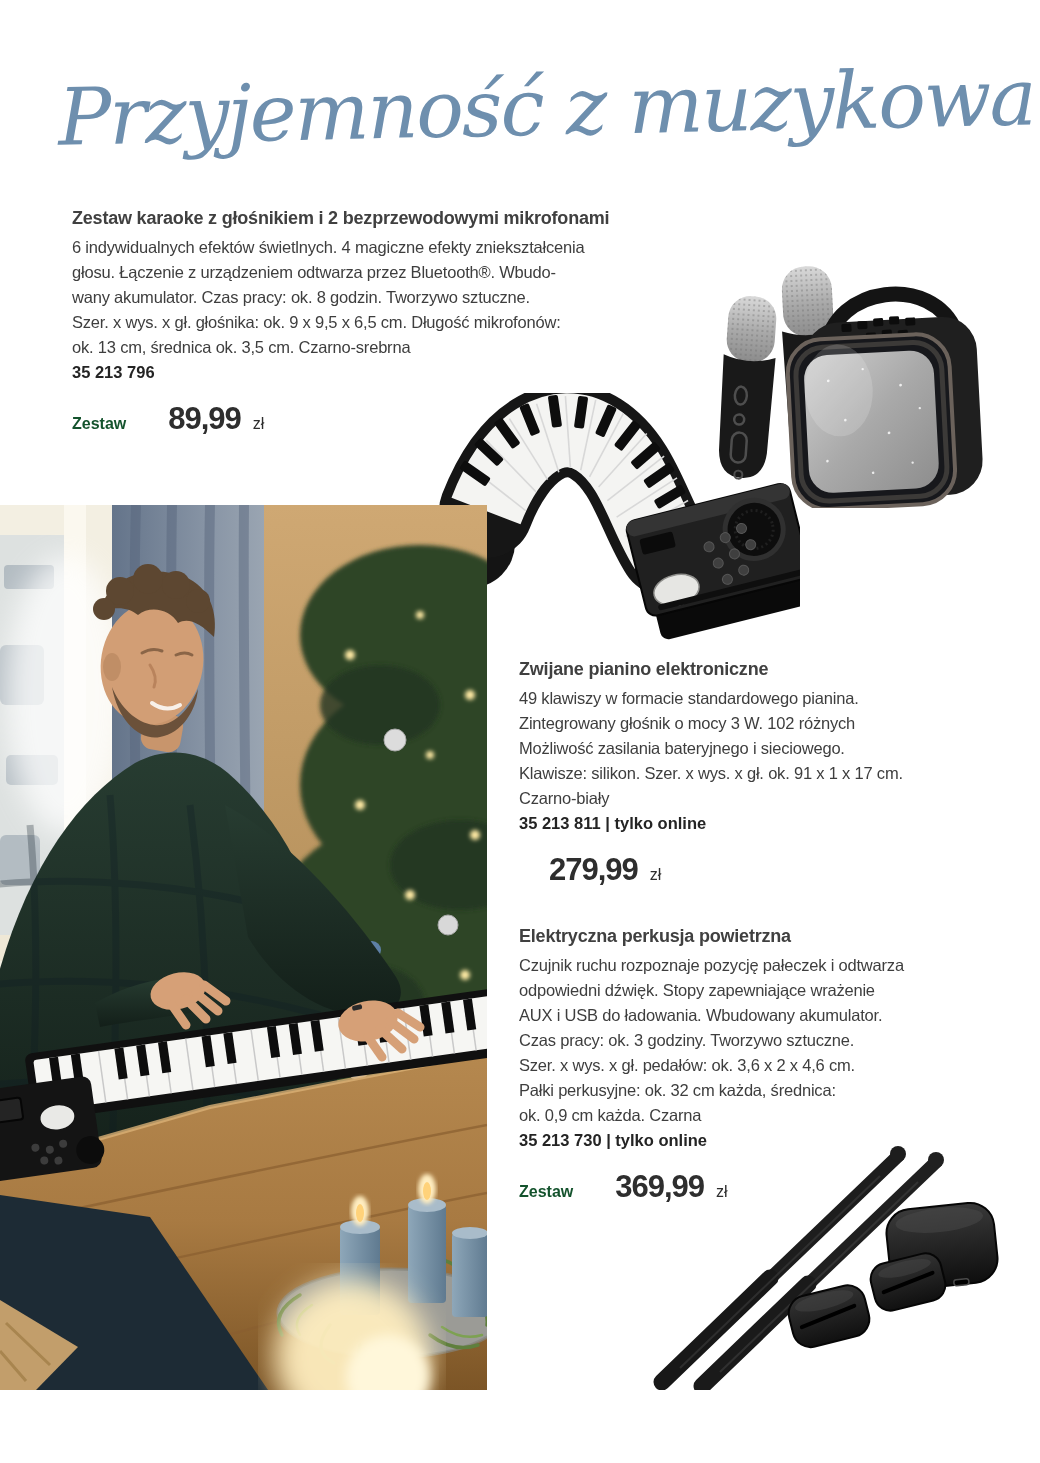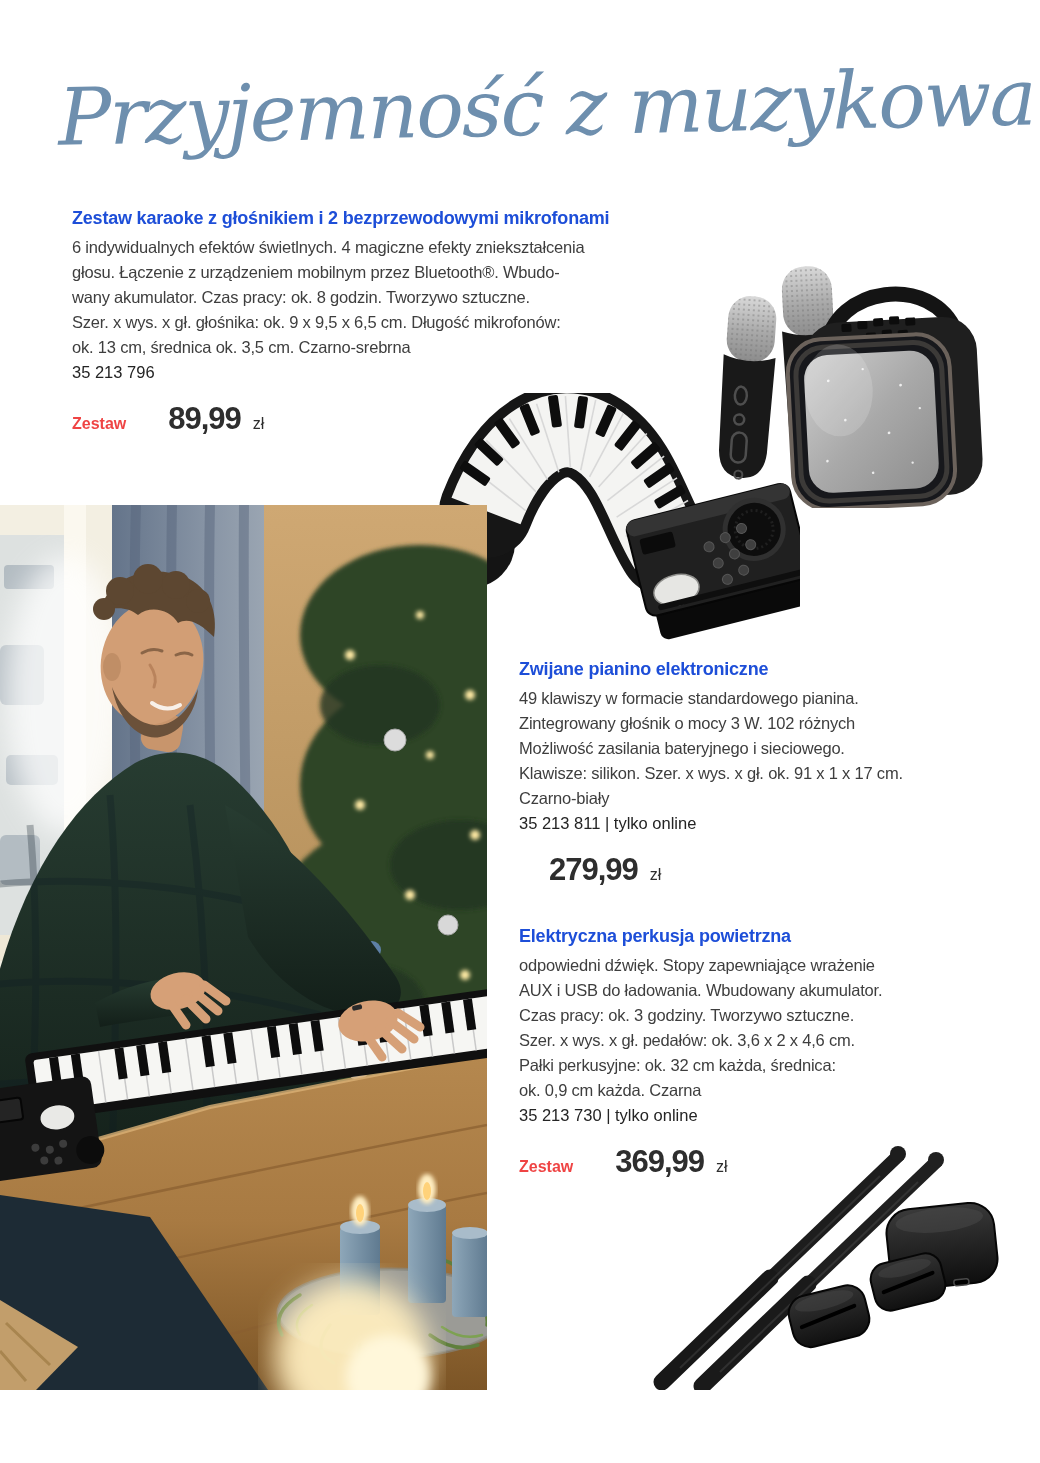--- a/index.html
+++ b/index.html
@@ -3,26 +3,26 @@
 <meta charset="utf-8">
 <style>
   html,body{margin:0;padding:0;background:#ffffff;}
   .page{position:relative;width:1040px;height:1463px;background:#ffffff;overflow:hidden;
         font-family:"Liberation Sans",sans-serif;color:#3e3e3e;}
   .script-title{position:absolute;left:58px;top:62px;width:940px;
         font-family:"DejaVu Serif",serif;font-style:italic;font-weight:500;
         font-size:79px;letter-spacing:-2px;color:#6e8fae;white-space:nowrap;
         transform:rotate(-1.2deg);}
   .product{position:absolute;}
-  .product h3{margin:0 0 6px 0;font-size:18px;font-weight:700;color:#1d4ed8;
+  .product h3{margin:0 0 6px 0;font-size:18px;font-weight:700;color:#404040;
         letter-spacing:-0.2px;white-space:nowrap;}
   .desc-line{font-size:16.5px;line-height:25px;color:#3e3e3e;letter-spacing:-0.2px;white-space:nowrap;}
-  .code-line{font-size:16.5px;line-height:25px;font-weight:400;color:#242424;white-space:nowrap;}
+  .code-line{font-size:16.5px;line-height:25px;font-weight:700;color:#242424;white-space:nowrap;}
   .price-row{display:flex;align-items:baseline;gap:12px;margin-top:16px;}
-  .price-label{font-size:16px;font-weight:700;color:#ef4444;}
+  .price-label{font-size:16px;font-weight:700;color:#14532d;}
   .price-label:empty{display:none;}
   .price-amount{font-size:31px;font-weight:700;color:#2e2e2e;letter-spacing:-1px;margin-left:30px;}
   .price-currency{font-size:16px;font-weight:400;color:#2e2e2e;}
   .p1{left:72px;top:208px;}
   .p2{left:519px;top:659px;}
   .p3{left:519px;top:926px;}
   .fig{position:absolute;}
   .fig-karaoke{left:640px;top:228px;width:360px;height:280px;}
   .fig-piano{left:408px;top:393px;width:392px;height:262px;}
   .fig-photo{left:0px;top:505px;width:487px;height:885px;}
@@ -31,21 +31,21 @@
 </head>
 <body>
 
 <div class="page">
 
   <div class="script-title">Przyjemność z muzykowania</div>
 
   <div class="product p1">
     <h3>Zestaw karaoke z głośnikiem i 2 bezprzewodowymi mikrofonami</h3>
     <div class="desc-line">6 indywidualnych efektów świetlnych. 4 magiczne efekty zniekształcenia</div>
-    <div class="desc-line">głosu. Łączenie z urządzeniem mobilnym przez Bluetooth®. Wbudo-</div>
+    <div class="desc-line">głosu. Łączenie z urządzeniem odtwarza przez Bluetooth®. Wbudo-</div>
     <div class="desc-line">wany akumulator. Czas pracy: ok. 8 godzin. Tworzywo sztuczne.</div>
     <div class="desc-line">Szer. x wys. x gł. głośnika: ok. 9 x 9,5 x 6,5 cm. Długość mikrofonów:</div>
     <div class="desc-line">ok. 13 cm, średnica ok. 3,5 cm. Czarno-srebrna</div>
     <div class="code-line">35 213 796</div>
     <div class="price-row">
       <span class="price-label">Zestaw</span>
       <span class="price-amount">89,99</span>
       <span class="price-currency">zł</span>
     </div>
   </div>
@@ -456,20 +456,21 @@
     <div class="code-line">35 213 811 | tylko online</div>
     <div class="price-row">
 
       <span class="price-amount">279,99</span>
       <span class="price-currency">zł</span>
     </div>
   </div>
 
   <div class="product p3">
     <h3>Elektryczna perkusja powietrzna</h3>
+    <div class="desc-line">Czujnik ruchu rozpoznaje pozycję pałeczek i odtwarza</div>
     <div class="desc-line">odpowiedni dźwięk. Stopy zapewniające wrażenie</div>
     <div class="desc-line">AUX i USB do ładowania. Wbudowany akumulator.</div>
     <div class="desc-line">Czas pracy: ok. 3 godziny. Tworzywo sztuczne.</div>
     <div class="desc-line">Szer. x wys. x gł. pedałów: ok. 3,6 x 2 x 4,6 cm.</div>
     <div class="desc-line">Pałki perkusyjne: ok. 32 cm każda, średnica:</div>
     <div class="desc-line">ok. 0,9 cm każda. Czarna</div>
     <div class="code-line">35 213 730 | tylko online</div>
     <div class="price-row">
       <span class="price-label">Zestaw</span>
       <span class="price-amount">369,99</span>

